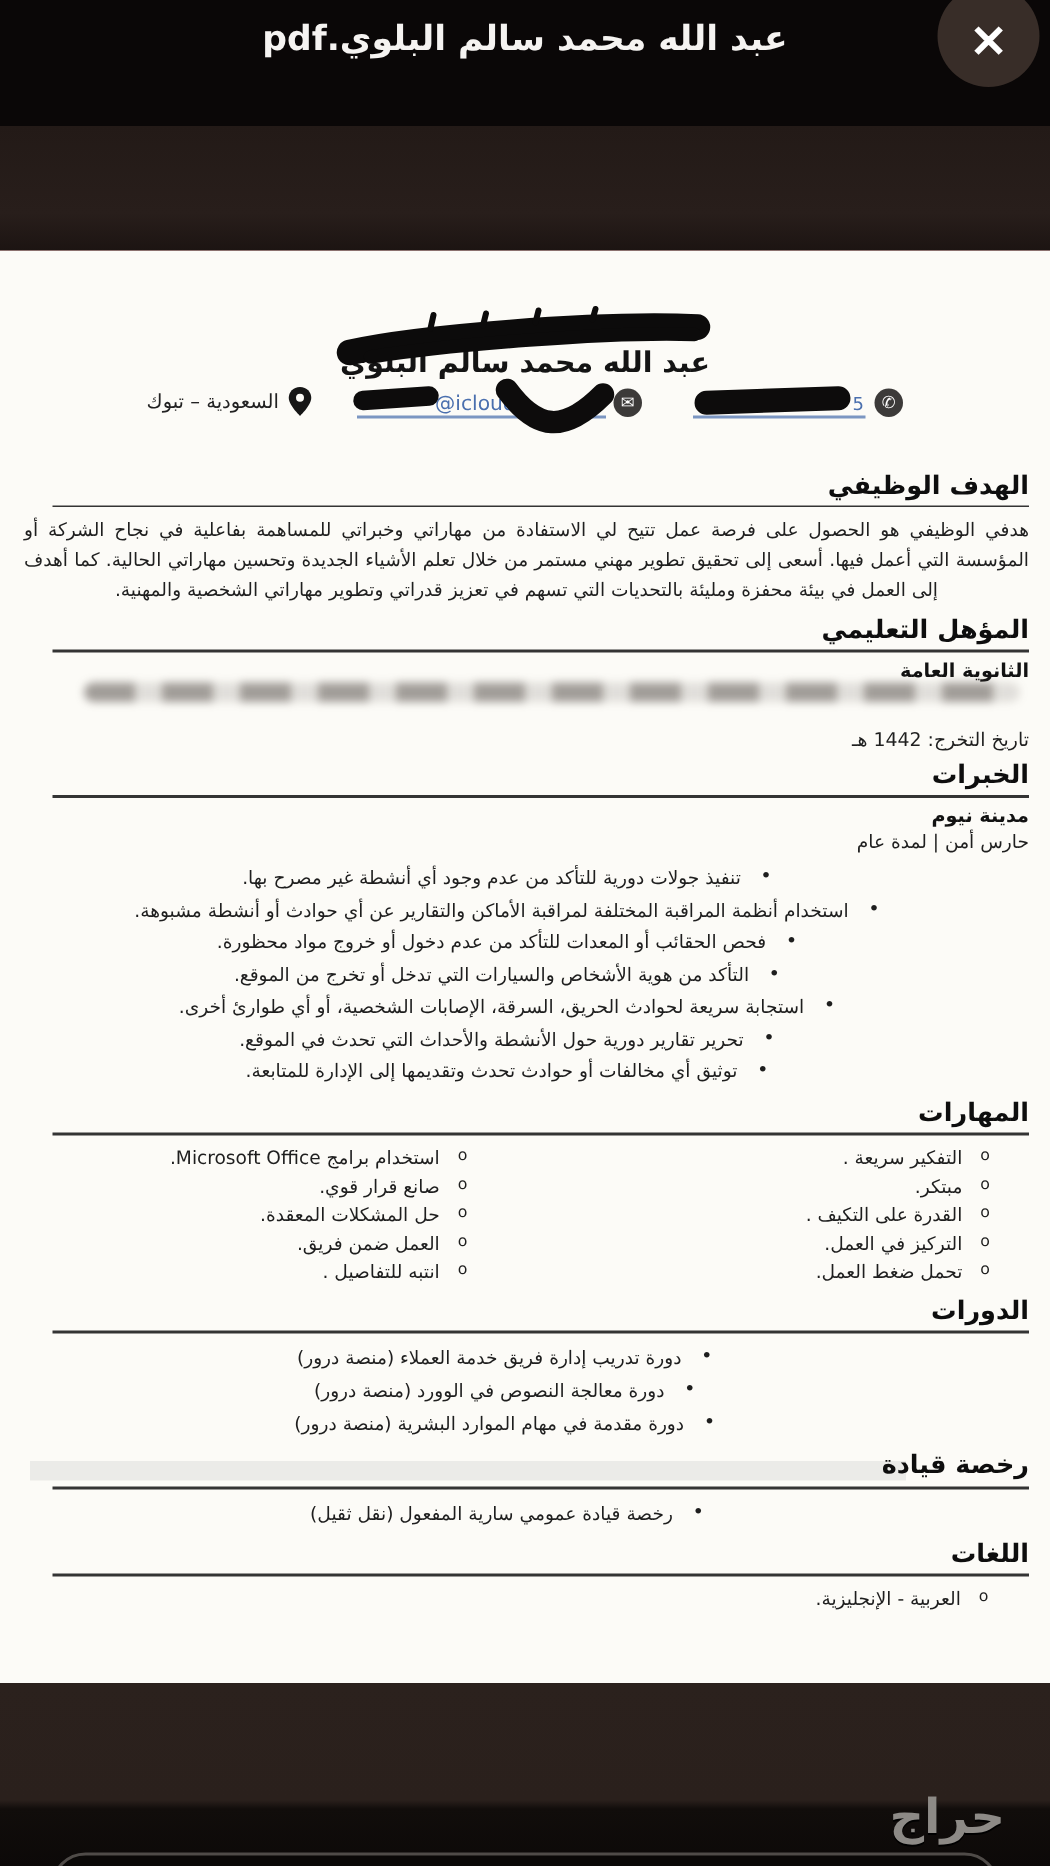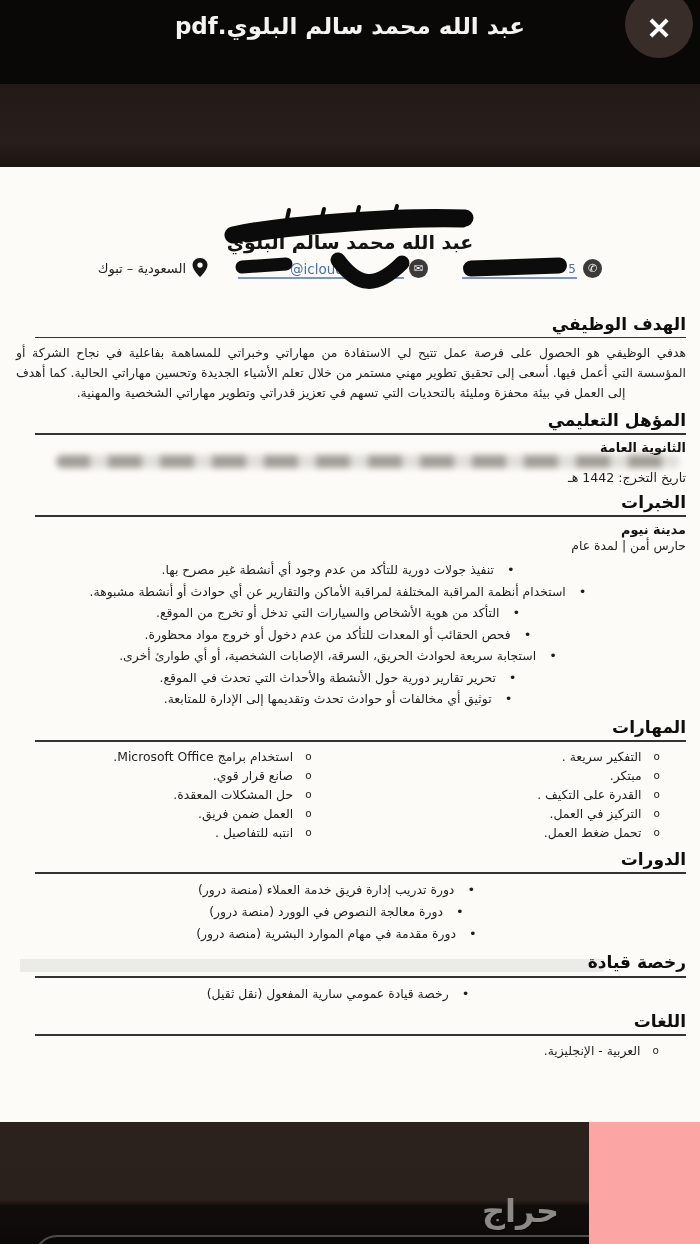--- a/index.html
+++ b/index.html
@@ -25,21 +25,21 @@
     color:#fff; display:flex; align-items:center; justify-content:center;
   }
   .close-btn span { font-size:30px; font-weight:bold; color:#fff; line-height:1; margin-top:10px; }
   
   .band-top {
     position:absolute; top:84px; left:0; width:700px; height:83px;
     background:linear-gradient(180deg,#231a17 0%,#281e1b 70%,#1c1412 100%);
     z-index:4;
   }
   .band-bottom {
-    position:absolute; top:1122px; left:0; width:589px; height:122px;
+    position:absolute; top:1122px; left:0; width:700px; height:122px;
     background:linear-gradient(180deg,#2b211d 0px,#2a201c 78px,#110d0b 84px,#0c0908 122px);
     overflow:hidden; z-index:4;text-align:center;
   }
   .haraj-logo {
     position:absolute; top:70px; right:30px;
     font-size:32px; font-weight:bold; color:#8d8a86;
     text-shadow:0 1px 0 #000; letter-spacing:1px;
   }
   .comment-input {
     position:absolute; top:113px; left:34px; width:632px; height:46px;
@@ -87,21 +87,21 @@
   
   .content { padding:14px 14px 0 16px; }
   .sec-title { font-size:17px; font-weight:bold; color:#0e0e0e; margin:7px 0 0; line-height:1.25; }
   .rule { border-top:2px solid #343434; margin:2px 0 5px 19px; height:0; }
   .rule-thin { border-top-width:1.5px; }
   .objective-text {
     font-size:12.4px; line-height:1.6; color:#1f1f1f;
     text-align:justify; text-align-last:center; margin:3px 0 4px;
   }
   .sub-bold { font-size:12.8px; font-weight:bold; color:#121212; margin-top:1px; }
-  .plain-line { font-size:12.6px; color:#1f1f1f; margin-top:2px; }
+  .plain-line { font-size:12.6px; color:#1f1f1f; margin-top:17px; }
   .smudge {
     height:13px; margin:0 6px 1px 40px; border-radius:7px;
     background:repeating-linear-gradient(90deg, rgba(72,64,59,.5) 0 34px, rgba(72,64,59,.15) 34px 52px);
     filter:blur(3px);
   }
   .role-line { font-size:12.4px; color:#1f1f1f; margin:1px 0 6px; }
   .b-row { display:flex; gap:13px; padding-right:26px; font-size:12.4px; line-height:21.5px; color:#1e1e1e;justify-content:center; }
   .b-row::before { content:"•"; font-size:13px; }
   .o-row { display:flex; gap:12px; font-size:12.4px; line-height:19px; color:#1e1e1e; }
   .o-row::before { content:"o"; font-size:10.5px; transform:translateY(-0.5px); }
@@ -192,24 +192,24 @@
         <div class="sub-bold">مدينة نيوم</div>
         <div class="role-line">حارس أمن | لمدة عام</div>
         <div>
           <div class="b-row">
               <span>تنفيذ جولات دورية للتأكد من عدم وجود أي أنشطة غير مصرح بها.</span>
             </div>
           <div class="b-row">
               <span>استخدام أنظمة المراقبة المختلفة لمراقبة الأماكن والتقارير عن أي حوادث أو أنشطة مشبوهة.</span>
             </div>
           <div class="b-row">
+              <span>فحص الحقائب أو المعدات للتأكد من عدم دخول أو خروج مواد محظورة.</span>
+            </div>
+          <div class="b-row">
               <span>التأكد من هوية الأشخاص والسيارات التي تدخل أو تخرج من الموقع.</span>
-            </div>
-          <div class="b-row">
-              <span>فحص الحقائب أو المعدات للتأكد من عدم دخول أو خروج مواد محظورة.</span>
             </div>
           <div class="b-row">
               <span>استجابة سريعة لحوادث الحريق، السرقة، الإصابات الشخصية، أو أي طوارئ أخرى.</span>
             </div>
           <div class="b-row">
               <span>تحرير تقارير دورية حول الأنشطة والأحداث التي تحدث في الموقع.</span>
             </div>
           <div class="b-row">
               <span>توثيق أي مخالفات أو حوادث تحدث وتقديمها إلى الإدارة للمتابعة.</span>
             </div>

